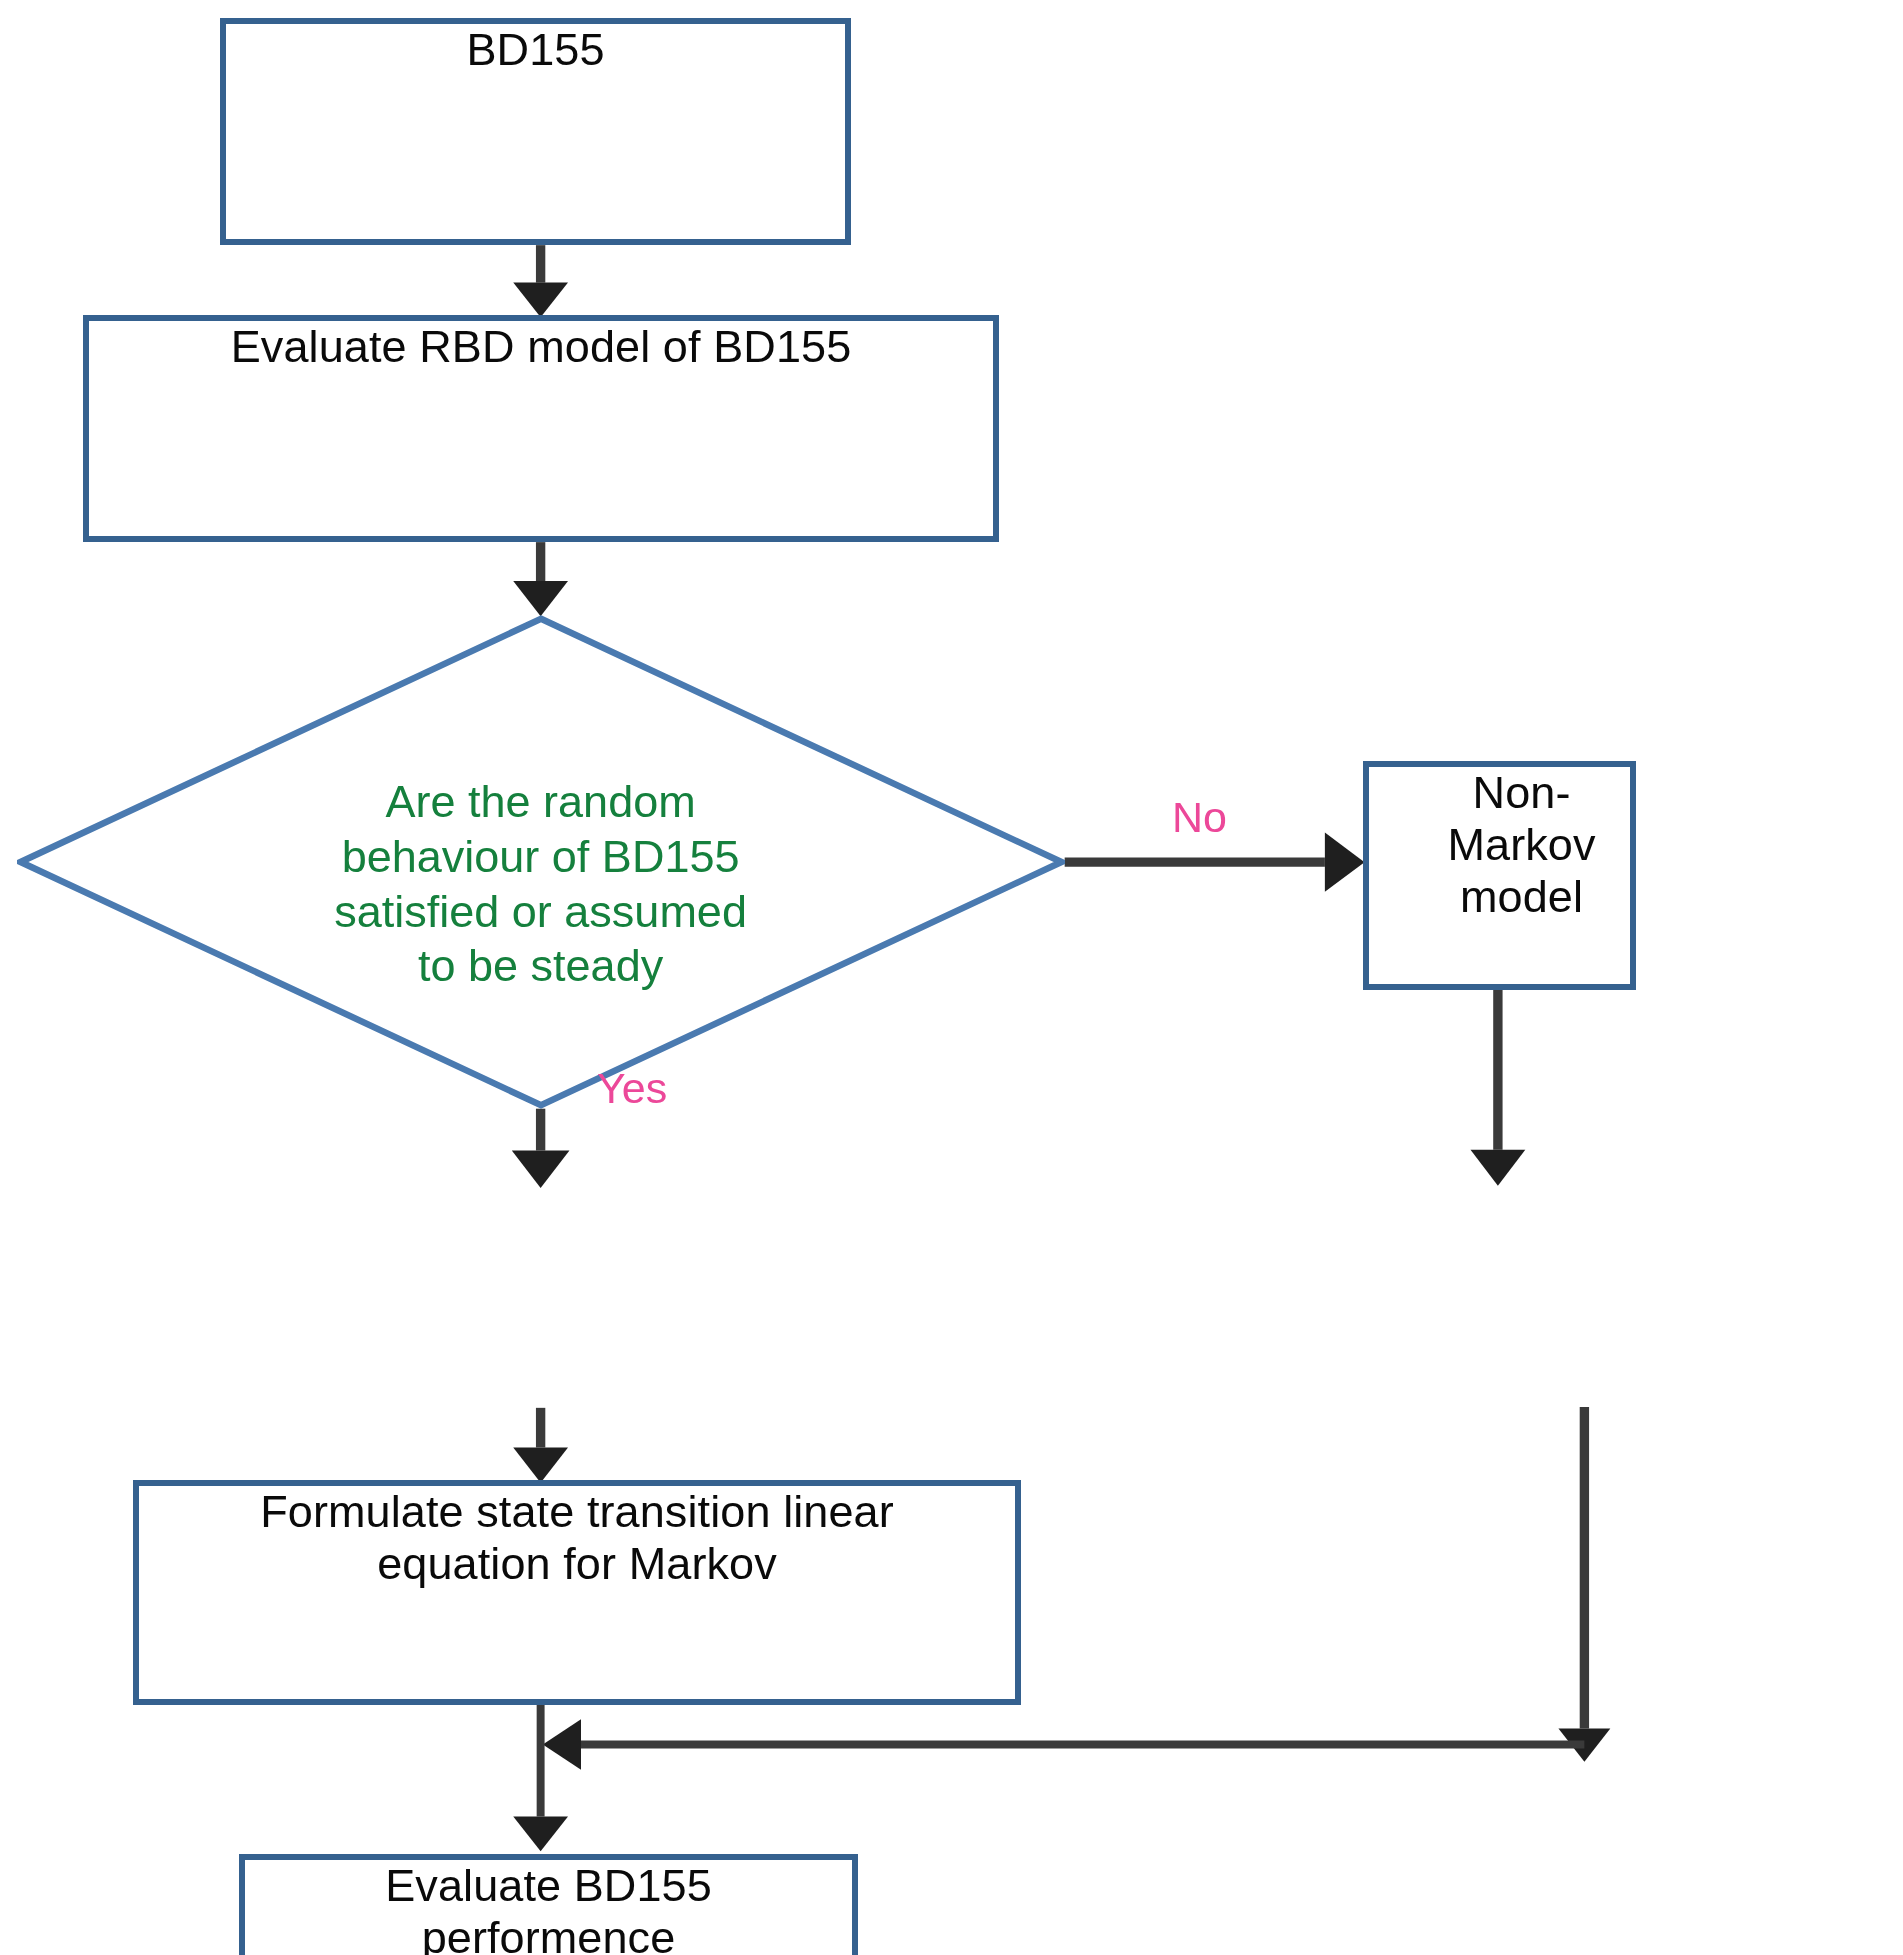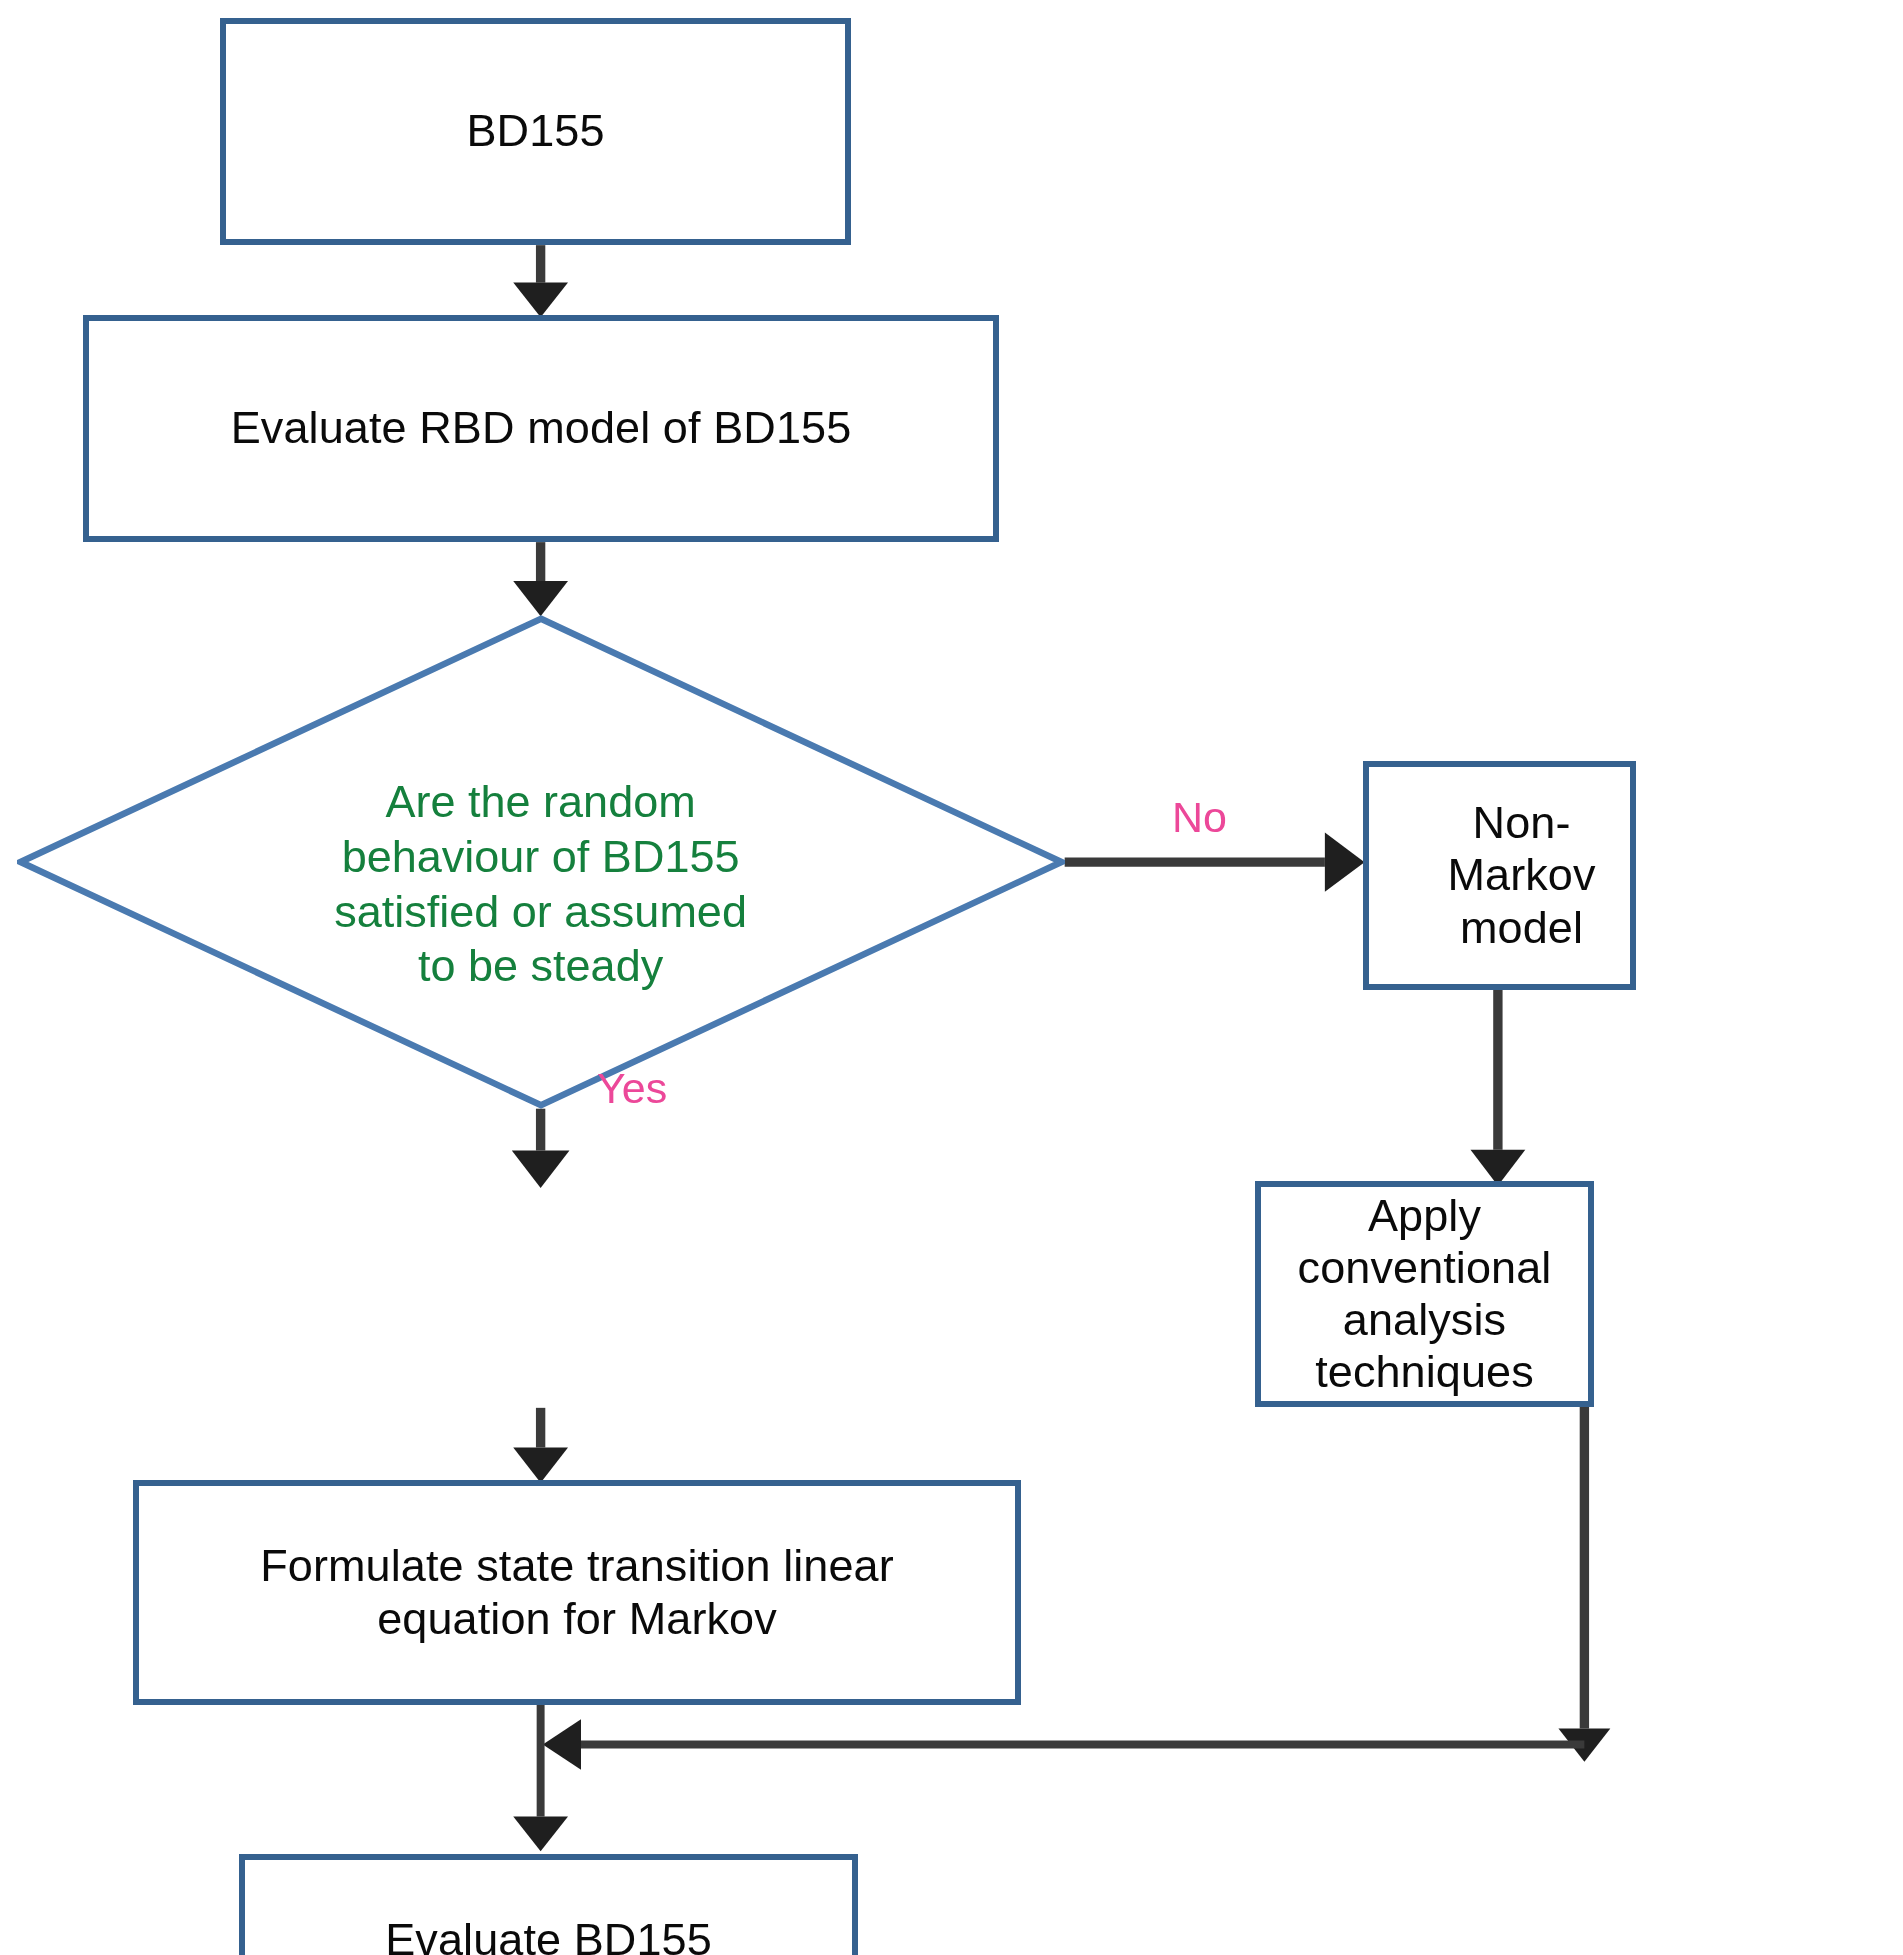--- a/index.html
+++ b/index.html
@@ -13,21 +13,20 @@
     width: 1903px;
     height: 1955px;
     background: #ffffff;
     overflow: hidden;
     font-family: "Liberation Sans", "DejaVu Sans", sans-serif;
   }
   .node {
     position: absolute;
     box-sizing: border-box;
     display: flex;
-    align-items: center;
     justify-content: center;
     text-align: center;
     color: #000000;
     background: #ffffff;
   }
   .proc {
     border: 6.5px solid #35618F;
   }
   .node .label {
     font-size: 45px;
@@ -155,24 +154,20 @@
   <div class="edge-label" style="left:1172px; top:793px;">No</div>
 
   <div class="edge-label" style="left:597px; top:1064px;">Yes</div>
 
   <div class="node proc" style="left:1363px; top:761px; width:273px; height:229px;padding-left:44px;">
     <span class="label">Non-Markov
 model</span>
   </div>
 
 
-  <div class="node proc" style="left:1255px; top:1181px; width:339px; height:226px;">
-    <span class="label">Apply conventional
-analysis techniques</span>
-  </div>
 
   <div class="node proc" style="left:95px; top:1480px; width:888px; height:225px;margin-left:38px;">
     <span class="label">Formulate state transition linear
 equation for Markov</span>
   </div>
 
   <div class="node proc" style="left:239px; top:1854px; width:619px; height:224px;">
     <span class="label">Evaluate BD155
 performence</span>
   </div>

